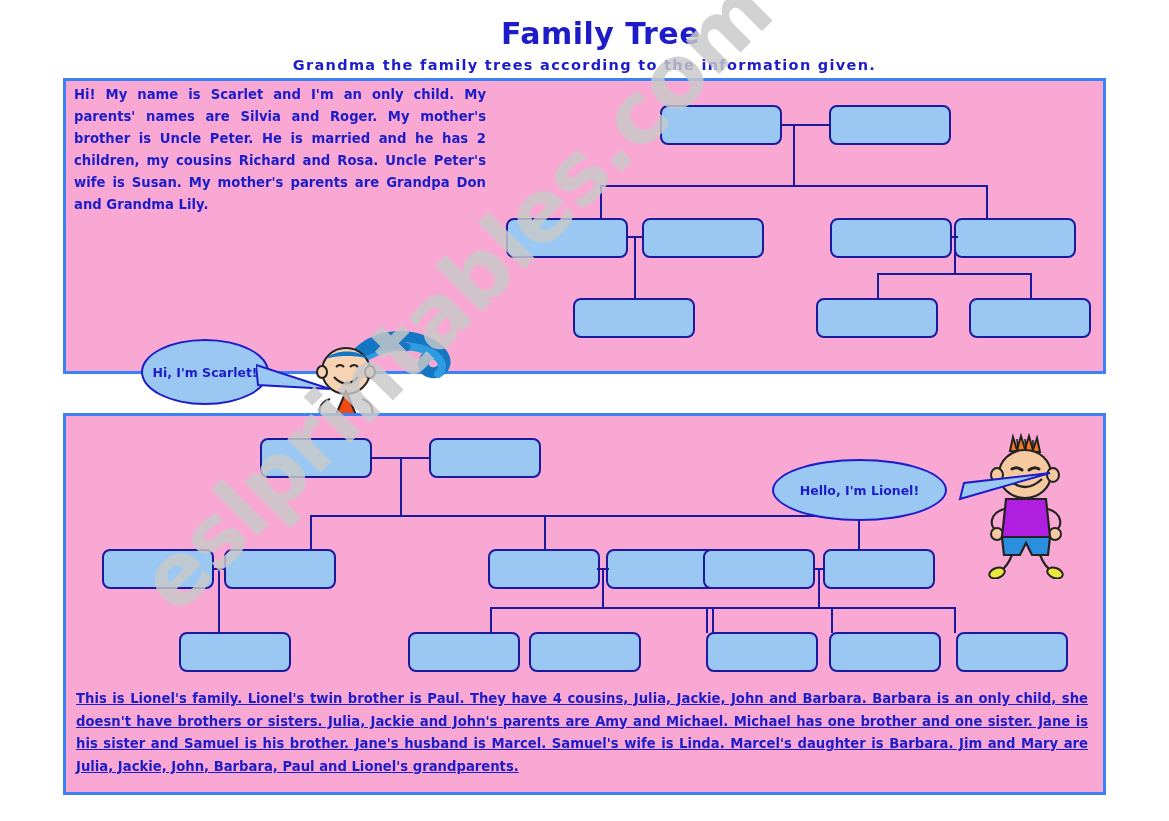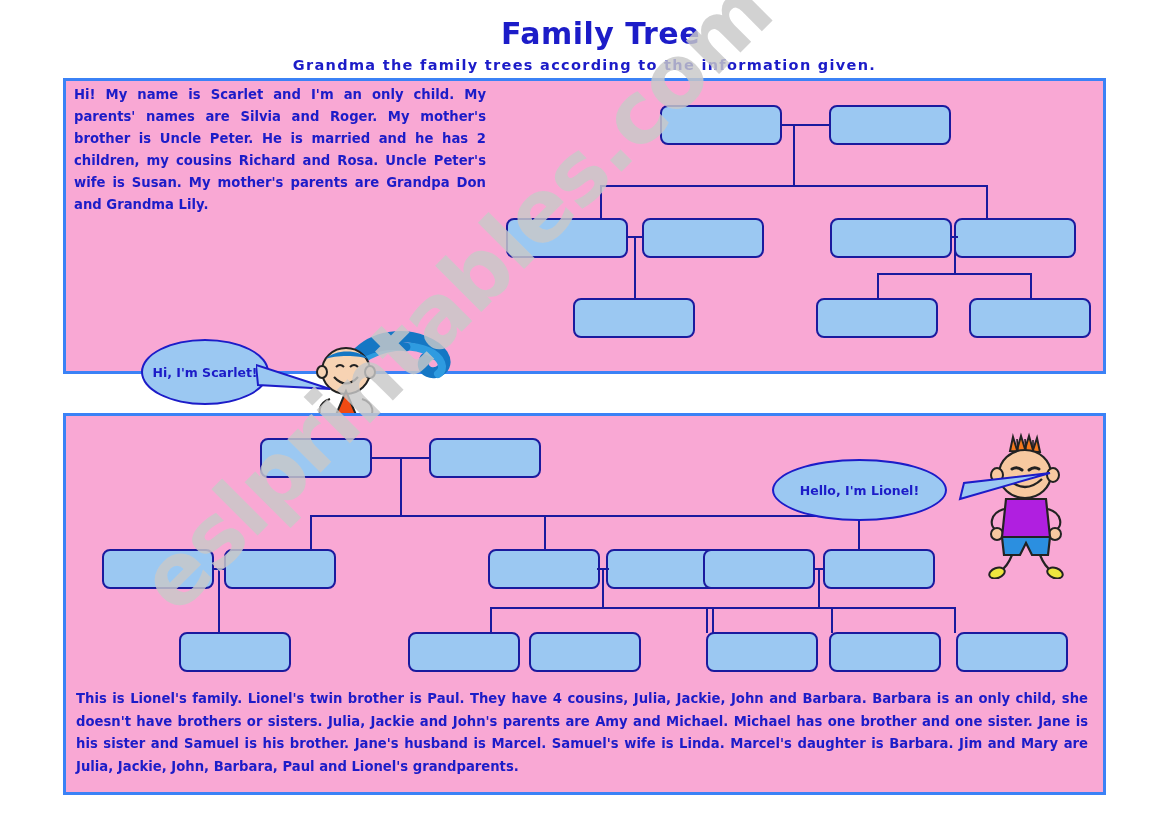--- a/index.html
+++ b/index.html
@@ -99,20 +99,21 @@
     text-align: justify;
   }
 
   #story-two {
     left: 10px;
     top: 272px;
     width: 1012px;
     text-align: justify;
     line-height: 22.5px;
     font-size: 13.2px;
+    text-decoration: underline;
   }
 
   
   .tbox {
     position: absolute;
     background: #9BC8F2;
     border: 2.5px solid #1a1a9e;
     border-radius: 8px;
     box-sizing: border-box;
   }

